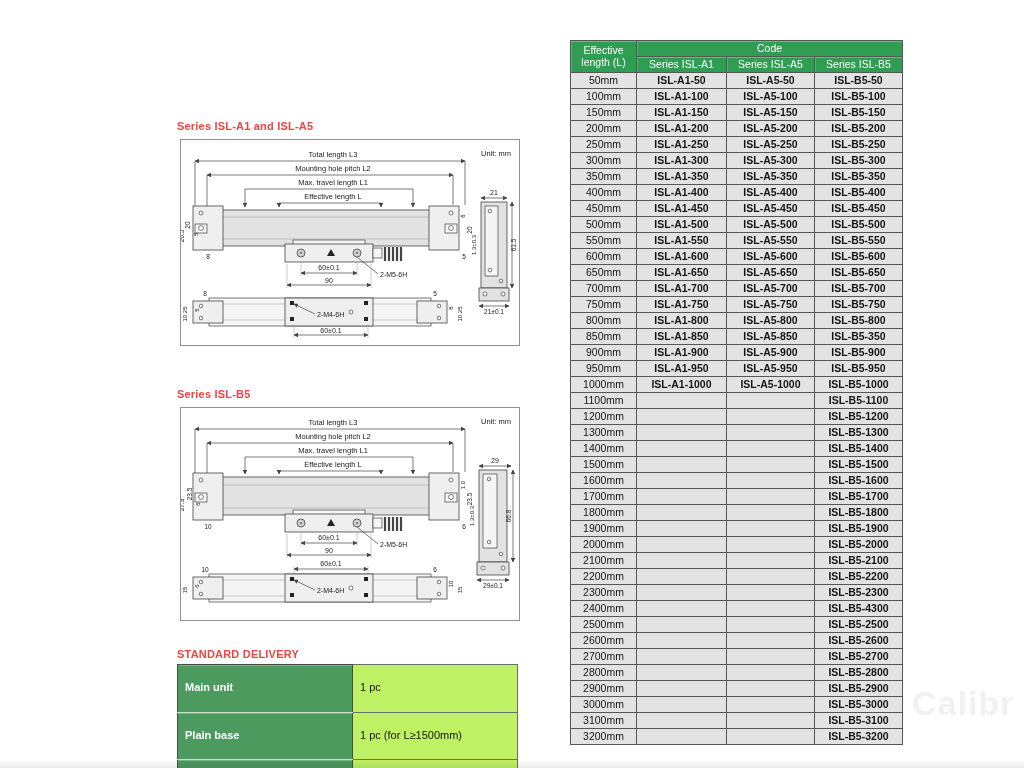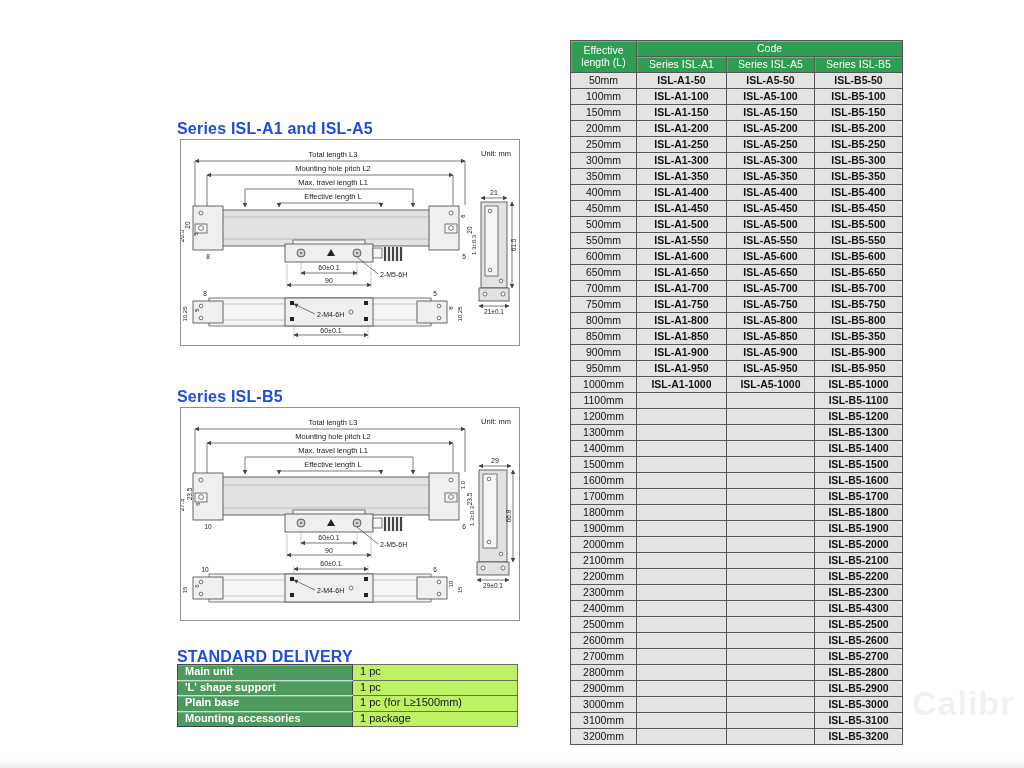--- a/index.html
+++ b/index.html
@@ -1,21 +1,21 @@
 <!DOCTYPE html>
 <html><head>
 <meta charset="utf-8">
 <style>
   html,body{margin:0;padding:0}
   body{
     width:1024px;height:768px;position:relative;background:#ffffff;
     font-family:"Liberation Sans",sans-serif;color:#1a1a1a;overflow:hidden;
   }
   .abs{position:absolute}
-  .sec-title{font-size:16px;font-weight:bold;color:#1d4ed8;letter-spacing:.2px}
+  .sec-title{font-size:11px;font-weight:bold;color:#ef4444;letter-spacing:.2px}
   .diagram-box{border:1px solid #909090;background:#fff}
   svg text{font-family:"Liberation Sans",sans-serif;fill:#1a1a1a}
   .t75{font-size:7.5px}.t7{font-size:7px}.t65{font-size:6.5px}.t6{font-size:6px}
   .mid{text-anchor:middle}.end{text-anchor:end}
   .ln{stroke:#444;stroke-width:.7;fill:none}
   .thin{stroke:#999;stroke-width:.5;fill:none}
   .part{fill:#e2e2e2;stroke:#444;stroke-width:.8}
   .part2{fill:#efefef;stroke:#444;stroke-width:.8}
   .part3{fill:#f5f5f5;stroke:#444;stroke-width:.7}
   .hole{fill:#ffffff;stroke:#444;stroke-width:.7}
@@ -31,21 +31,21 @@
   table.codes th{
     background:#2f9e52;color:#fff;font-weight:normal;
     box-shadow:inset 0 1px 0 rgba(255,255,255,.28), inset 1px 0 0 rgba(255,255,255,.18);
   }
   table.codes th.th-len{white-space:pre-line;font-size:10.5px}
   table.codes td{background:#e3e3e3;color:#141414}
   table.codes td.code{font-weight:bold}
 
   
   table.delivery{border-collapse:collapse;table-layout:fixed;width:341px;border:1px solid #4a4a4a}
-  table.delivery td{height:14.5px;font-size:11px;padding:0 7px;line-height:1.05}
+  table.delivery td{height:14.5px;font-size:11px;padding:16px 7px;line-height:1.05}
   table.delivery td.item{
     width:160px;background:#4d9a5f;color:#fff;font-weight:bold;
     border:1px solid #4a4a4a;border-bottom:1px solid #c9decd;
     box-shadow:inset 0 1px 0 rgba(255,255,255,.25);
   }
   table.delivery tr:last-child td.item{border-bottom:1px solid #404040}
   table.delivery td.qty{background:#bef264;color:#141414;border:1px solid #6b6b6b}
 
   .watermark{
     font-size:34px;font-weight:bold;color:#000;opacity:.05;letter-spacing:1px;
@@ -291,24 +291,20 @@
 <div class="abs sec-title" style="left:177px;top:648px">STANDARD DELIVERY</div>
 
 <table class="delivery abs" style="left:177px;top:664px">
   <tbody>
 
       <tr>
         <td class="item">Main unit</td>
         <td class="qty">1 pc</td>
       </tr>
 
-      <tr>
-        <td class="item">'L' shape support</td>
-        <td class="qty">1 pc</td>
-      </tr>
 
 
       <tr>
         <td class="item">Plain base</td>
         <td class="qty">1 pc (for L≥1500mm)</td>
       </tr>
 
       <tr>
         <td class="item">Mounting accessories</td>
         <td class="qty">1 package</td>

